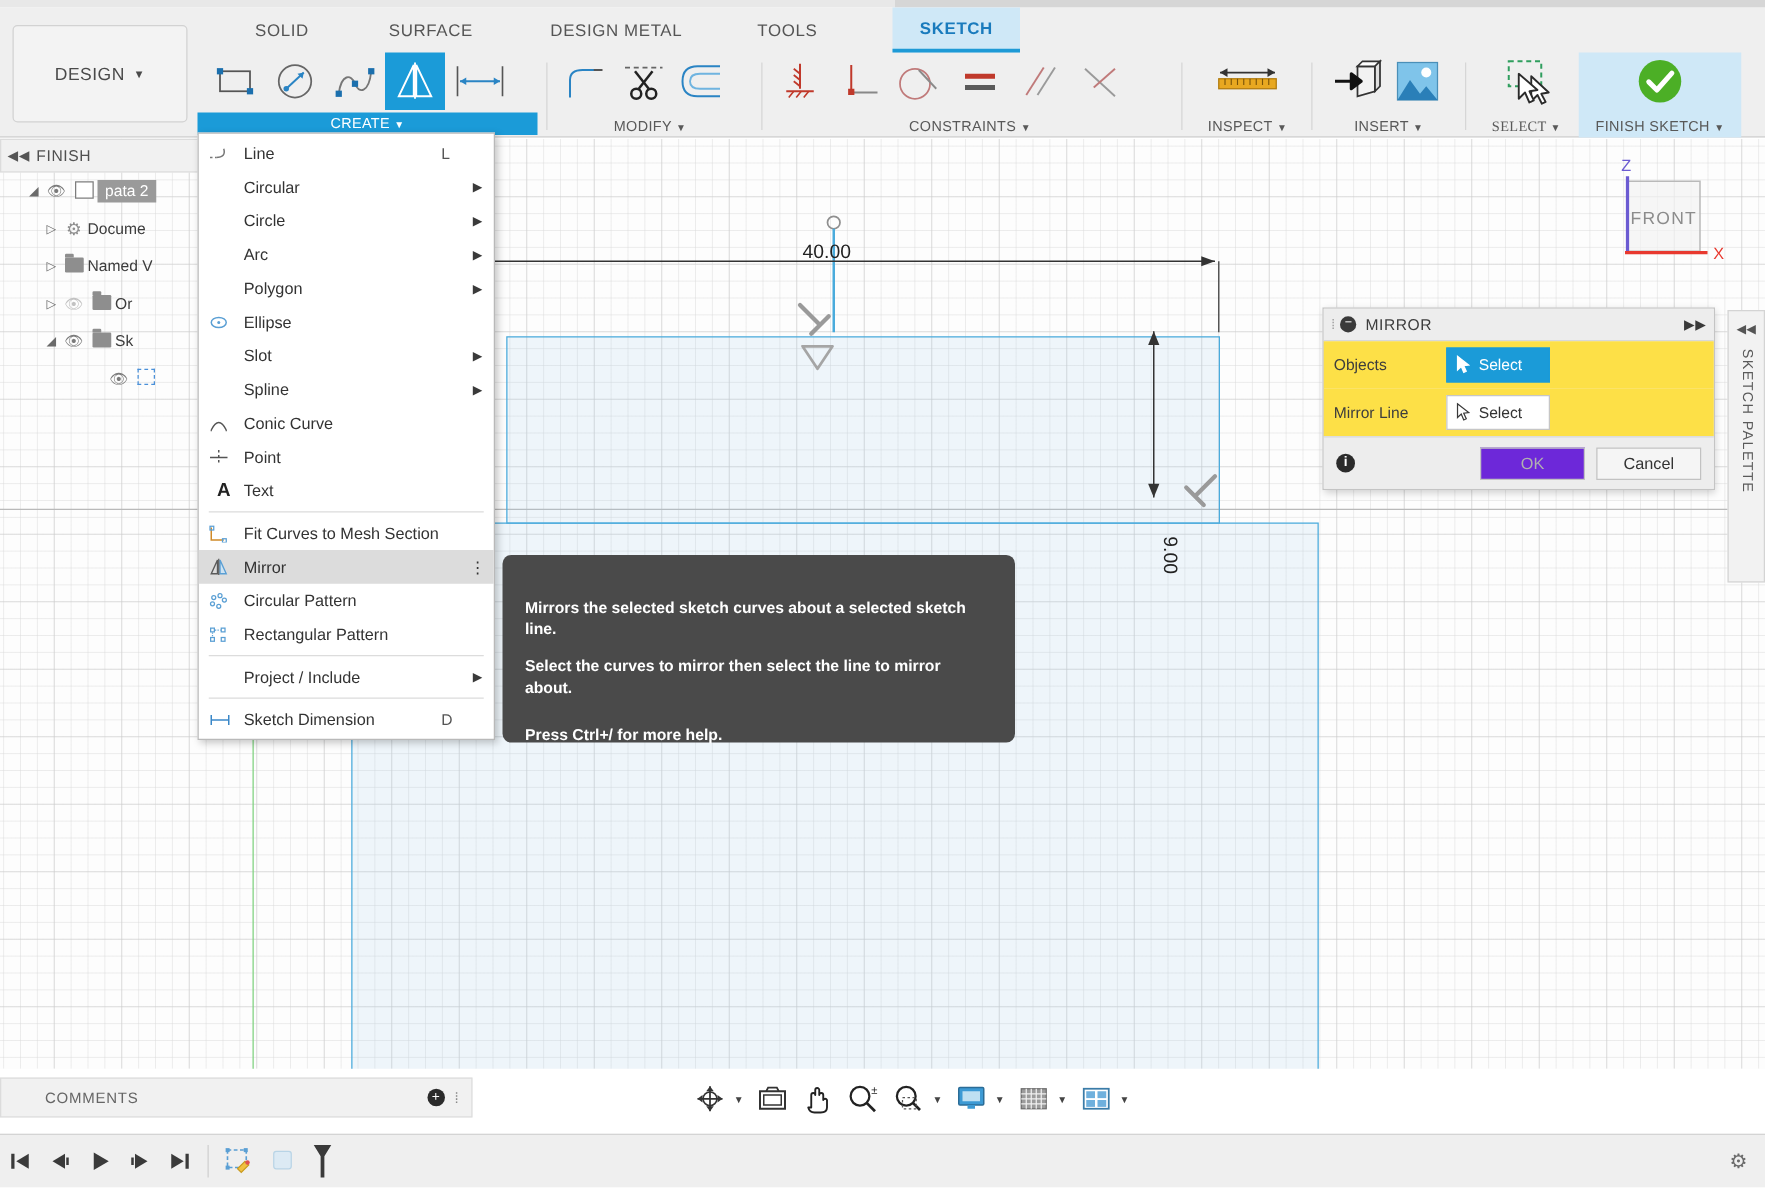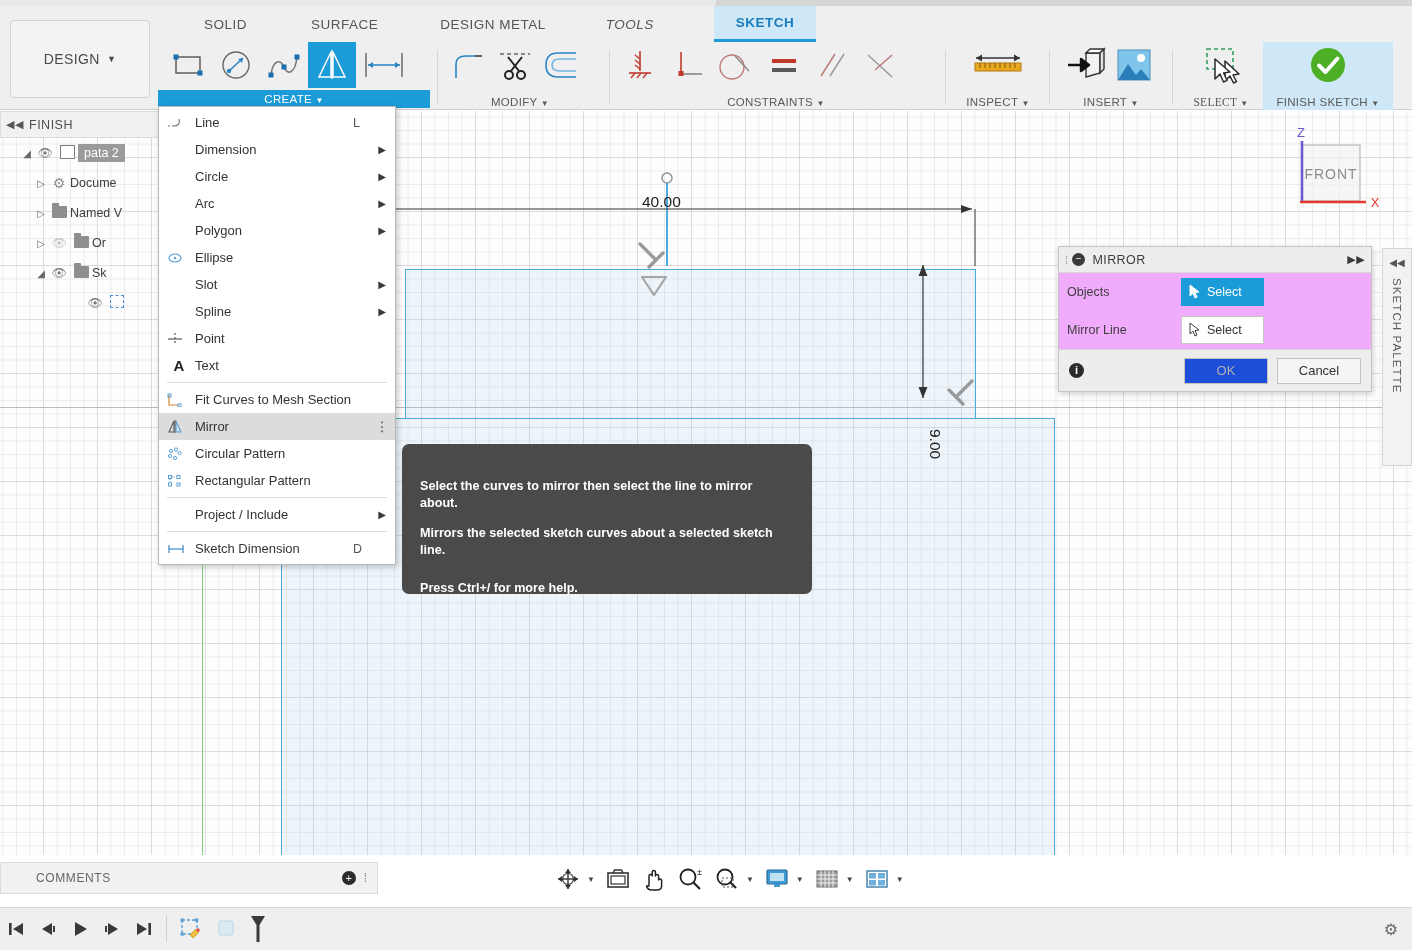--- a/index.html
+++ b/index.html
@@ -158,42 +158,42 @@
   #mirrorHdr{
     height:26px; background:#ededed; border-bottom:1px solid #d8d8d8;
     display:flex; align-items:center; padding:0 6px; font-size:12.5px; color:#3d3d3d; letter-spacing:.4px;
   }
   #mirrorHdr .grip{ color:#9a9a9a; font-size:11px; margin-right:4px; }
   #mirrorHdr .minus{
     width:13px;height:13px;border-radius:50%;background:#3a3a3a;color:#fff;
     font-size:10px;line-height:12px;text-align:center;margin-right:7px;
   }
   #mirrorHdr .expand{ margin-left:auto; font-size:11px; color:#3a3a3a; }
-  .mrow{ height:38px; display:flex; align-items:center; padding:0 8px; background:#f0abfc;gap:24px; }
+  .mrow{ height:38px; display:flex; align-items:center; padding:0 8px; background:#fde047; }
   .mrow .mlbl{ width:90px; font-size:12.5px; color:#3d3d3d; }
   .selbtn{
     height:28px; min-width:83px; display:flex; align-items:center; gap:5px;
     padding:0 12px 0 7px; border:1px solid #c6c6c6; background:#fff;
     font-size:12.5px; color:#333; cursor:default;
   }
   .selbtn.active{ background:#1b9bd8; border-color:#1b9bd8; color:#fff; }
   #mirrorFoot{
     height:42px; background:#ededed; border-top:1px solid #d8d8d8;
     display:flex; align-items:center; padding:0 10px;
   }
   #mirrorFoot .infoico{
     width:15px;height:15px;border-radius:50%;background:#2b2b2b;color:#fff;
     font-size:11px;line-height:15px;text-align:center; font-weight:bold;
   }
   .dbtn{
     height:26px; width:84px; margin-left:9px; border:1px solid #c2c2c2;
     background:#f5f5f5; font-size:13px; color:#333; display:flex;
     align-items:center; justify-content:center; cursor:default;
   }
-  .dbtn.disabled{ color:#b0b0b0; background:#1d4ed8; }
+  .dbtn.disabled{ color:#b0b0b0; background:#6d28d9; }
   #mirrorFoot .spacer{ flex:1; }
 
   
   #sketchPalette{
     position:absolute; right:0; top:248px; width:30px; height:218px;
     background:#f2f2f2; border:1px solid #d4d4d4;
     display:flex; flex-direction:column; align-items:center; padding-top:8px; z-index:20;
   }
   #sketchPalette .pcollapse{ font-size:10px; color:#555; }
   #sketchPalette .ptxt{
@@ -250,21 +250,21 @@
   <div class="wstabs">
     <div class="wstab" style="margin-left:22px;">
       <span>SOLID</span>
     </div>
     <div class="wstab" style="margin-left:20px;">
       <span>SURFACE</span>
     </div>
     <div class="wstab" style="margin-left:18px;">
       <span>DESIGN METAL</span>
     </div>
-    <div class="wstab" style="margin-left:16px;font-style:italic;">
+    <div class="wstab" style="margin-left:16px;">
       <span>TOOLS</span>
     </div>
     <div class="wstab active" style="margin-left:38px;">
       <span>SKETCH</span>
     </div>
   </div>
 
   <div class="panel" style="left:158px; width:272px;">
     <div class="tools" style="padding-left:6px;">
       <div class="tool">
@@ -593,21 +593,21 @@
           <path d="M1 9 L6 9" stroke="#777" stroke-width="1.2" stroke-dasharray="2 2"></path>
           <path d="M6 9 Q14 9 12 2" fill="none" stroke="#777" stroke-width="1.2"></path>
         </svg>
     </span>
     <span class="milbl">Line</span>
     <span class="mikey">L</span>
   </div>
 
   <div class="mi">
     <span class="miico"></span>
-    <span class="milbl">Dimension</span>
+    <span class="milbl">Circular</span>
     <span class="miarrow">▶</span>
   </div>
 
   <div class="mi">
     <span class="miico"></span>
     <span class="milbl">Circle</span>
     <span class="miarrow">▶</span>
   </div>
 
   <div class="mi">
@@ -637,20 +637,30 @@
     <span class="milbl">Slot</span>
     <span class="miarrow">▶</span>
   </div>
 
   <div class="mi">
     <span class="miico"></span>
     <span class="milbl">Spline</span>
     <span class="miarrow">▶</span>
   </div>
 
+  <div class="mi">
+    <span class="miico">
+      <svg width="16" height="14" viewBox="0 0 16 14">
+          <path d="M2 12 Q8 0 14 12" fill="none" stroke="#555" stroke-width="1.2"></path>
+          <line x1="2" y1="12" x2="2" y2="13" stroke="#555"></line>
+          <line x1="14" y1="12" x2="14" y2="13" stroke="#555"></line>
+        </svg>
+    </span>
+    <span class="milbl">Conic Curve</span>
+  </div>
 
   <div class="mi">
     <span class="miico">
       <svg width="16" height="14" viewBox="0 0 16 14">
           <line x1="1" y1="7" x2="15" y2="7" stroke="#555" stroke-width="1.2"></line>
           <line x1="8" y1="1" x2="8" y2="13" stroke="#555" stroke-width="1.2" stroke-dasharray="2 2"></line>
         </svg>
     </span>
     <span class="milbl">Point</span>
   </div>
@@ -729,22 +739,22 @@
           <line x1="16" y1="2" x2="16" y2="10" stroke="#3a87c8" stroke-width="1.2"></line>
           <line x1="2" y1="6" x2="16" y2="6" stroke="#3a87c8" stroke-width="1.2"></line>
         </svg>
     </span>
     <span class="milbl">Sketch Dimension</span>
     <span class="mikey">D</span>
   </div>
 </div>
 
 <div id="tooltip">
+  <p>Mirrors the selected sketch curves about a selected sketch line.</p>
   <p>Select the curves to mirror then select the line to mirror about.</p>
-  <p>Mirrors the selected sketch curves about a selected sketch line.</p>
   <p class="last">Press Ctrl+/ for more help.</p>
 </div>
 
 <div id="mirrorDlg">
   <div id="mirrorHdr">
     <span class="grip">⁞</span>
     <span class="minus">−</span>
     <span>MIRROR</span>
     <span class="expand">▶▶</span>
   </div>

